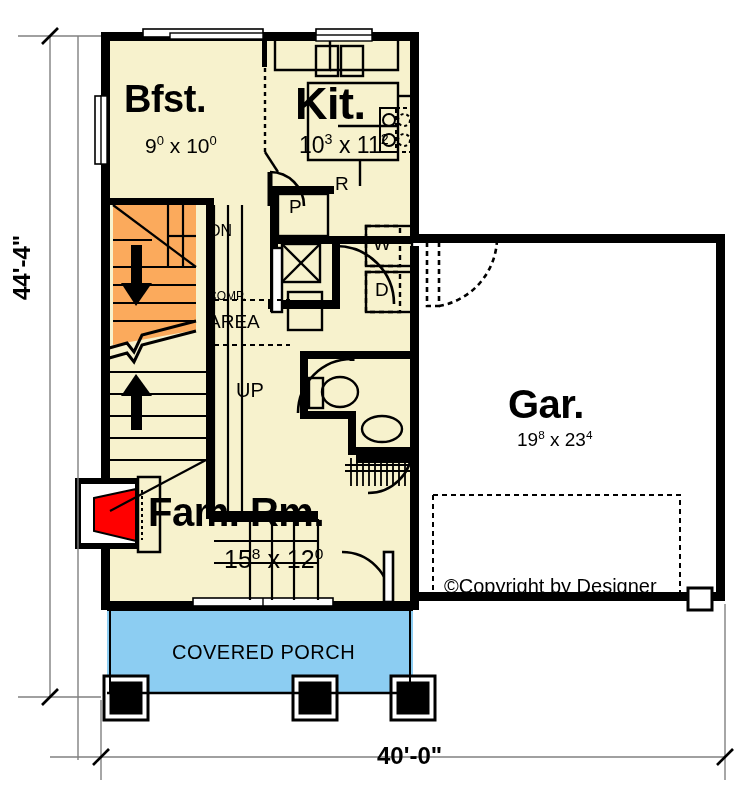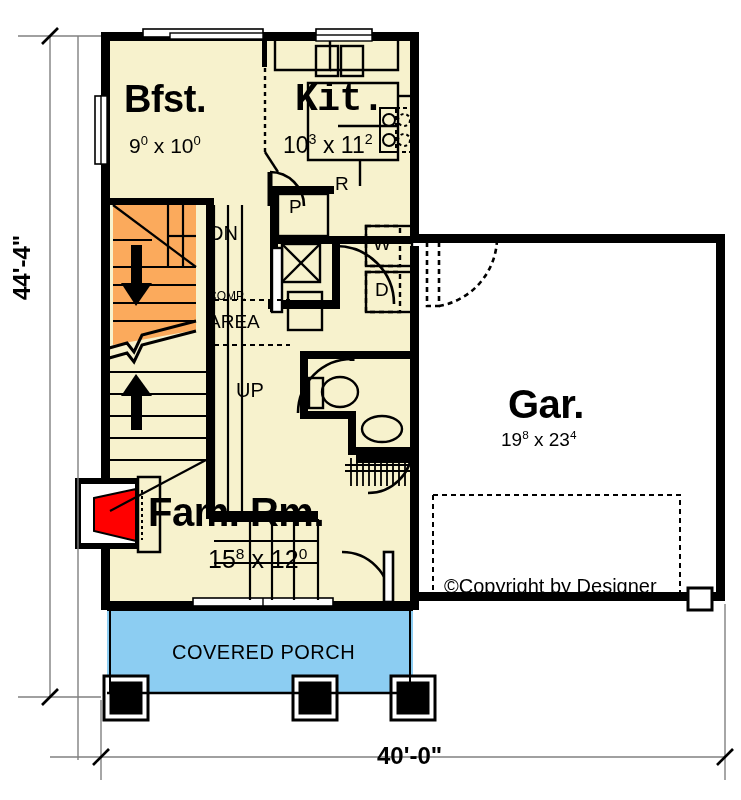--- a/index.html
+++ b/index.html
@@ -1,21 +1,21 @@
 <!DOCTYPE html>
 <html><head>
 <meta charset="utf-8">
 <style>
   html,body{margin:0;padding:0;background:#ffffff;}
   body{width:741px;height:800px;position:relative;overflow:hidden;
        font-family:"Liberation Sans", sans-serif;color:#000;}
   #plan{position:absolute;left:0;top:0;width:741px;height:800px;}
   .lbl{position:absolute;white-space:nowrap;}
   .room-name{font-weight:bold;letter-spacing:-0.5px;}
-  .dim{font-weight:normal;}
+  .dim{font-weight:normal;margin-left:16px;}
   .sup{font-size:0.62em;vertical-align:super;}
 </style>
 </head>
 <body>
 
 <svg id="plan" viewBox="0 0 741 800" xmlns="http://www.w3.org/2000/svg">
 
   <g>
 
     <rect x="107" y="38" width="306" height="568" fill="#f7f2cd"></rect>
@@ -291,21 +291,21 @@
   </g>
 </svg>
 
 <div class="lbl room-name" style="left:124px;top:78px;font-size:38px;text-align:right;">Bfst.</div>
 <div class="lbl dim" style="left:129px;top:133px;font-size:21px;">
   <span>9</span><span class="sup">0</span>
   <span>x</span>
   <span>10</span><span class="sup">0</span>
 </div>
 
-<div class="lbl room-name" style="left:295px;top:78px;font-size:38px;font-family:Liberation Mono, monospace;">Kit.</div>
+<div class="lbl room-name" style="left:295px;top:78px;font-size:45px;">Kit.</div>
 <div class="lbl dim" style="left:283px;top:131px;font-size:23px;">
   <span>10</span><span class="sup">3</span>
   <span>x</span>
   <span>11</span><span class="sup">2</span>
 </div>
 
 <div class="lbl room-name" style="left:148px;top:490px;font-size:40px;">Fam. Rm.</div>
 <div class="lbl dim" style="left:208px;top:545px;font-size:25px;">
   <span>15</span><span class="sup">8</span>
   <span>x</span>
@@ -317,21 +317,21 @@
   <span>19</span><span class="sup">8</span>
   <span>x</span>
   <span>23</span><span class="sup">4</span>
 </div>
 
 <div class="lbl" style="left:172px;top:641px;font-size:20px;letter-spacing:0.5px;">COVERED PORCH</div>
 
 <div class="lbl" style="left:208px;top:289px;font-size:12px;">COMP.</div>
 <div class="lbl" style="left:208px;top:311px;font-size:19px;">AREA</div>
 
-<div class="lbl" style="left:209px;top:222px;font-size:20px;">DN</div>
+<div class="lbl" style="left:209px;top:222px;font-size:16px;">DN</div>
 <div class="lbl" style="left:236px;top:379px;font-size:20px;">UP</div>
 
 <div class="lbl" style="left:289px;top:196px;font-size:19px;">P</div>
 <div class="lbl" style="left:335px;top:173px;font-size:19px;">R</div>
 <div class="lbl" style="left:373px;top:233px;font-size:19px;">W</div>
 <div class="lbl" style="left:375px;top:279px;font-size:19px;">D</div>
 
 <div class="lbl" style="left:444px;top:575px;font-size:20px;">
   <span>©</span><span>Copyright by Designer</span>
 </div>

